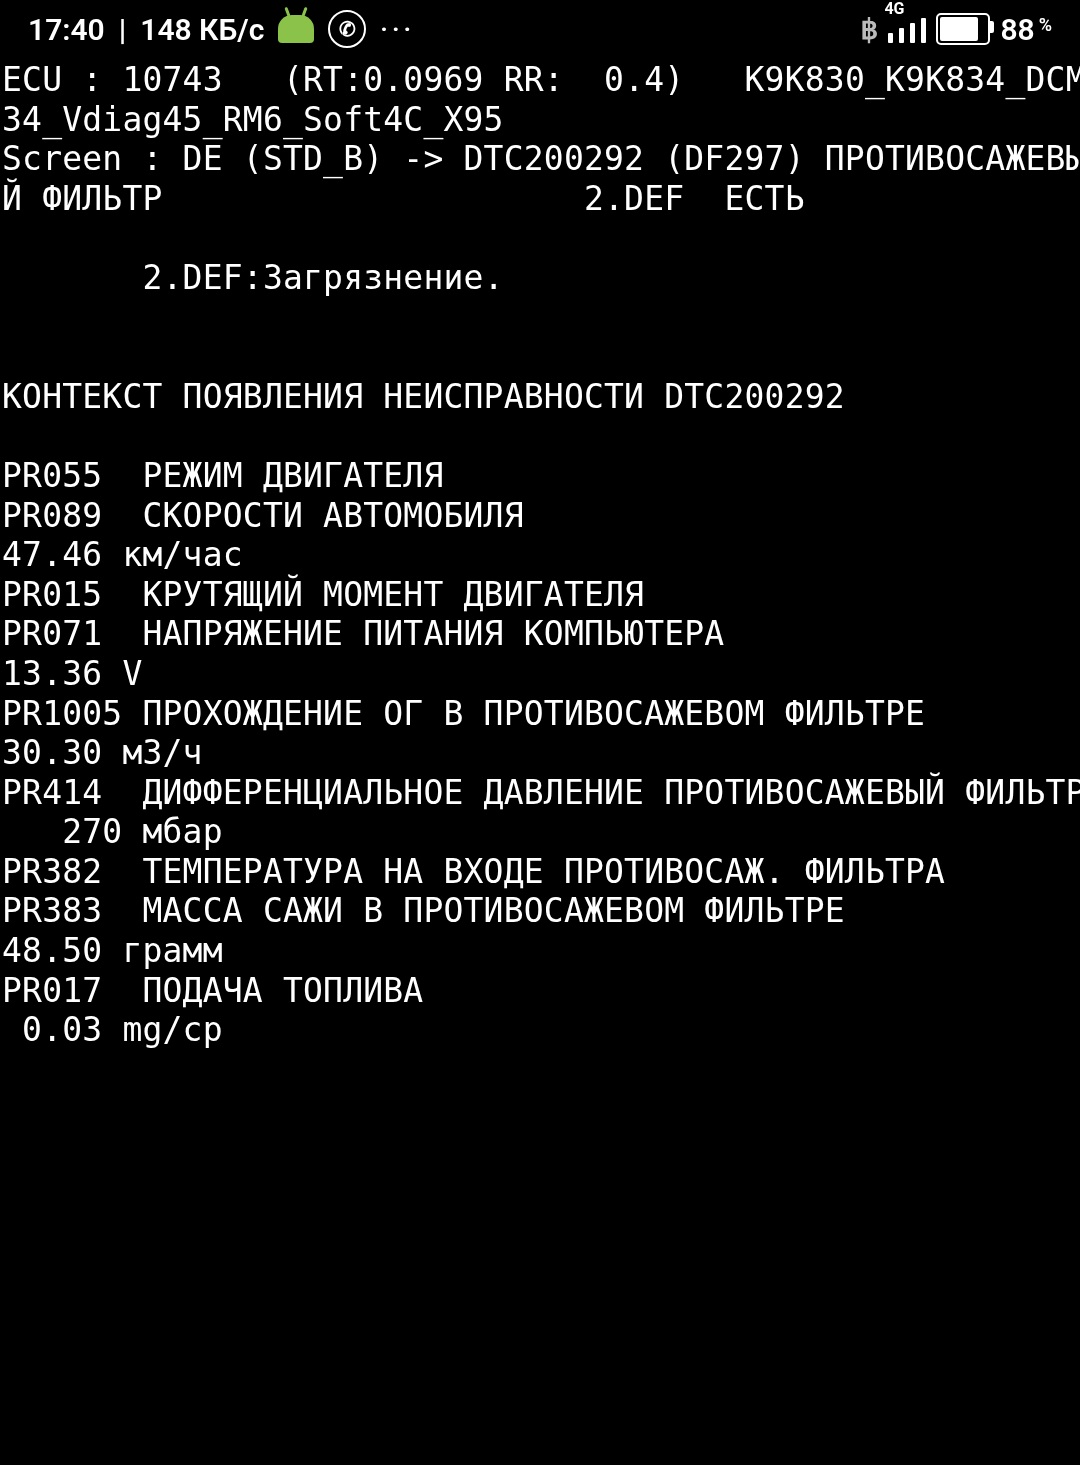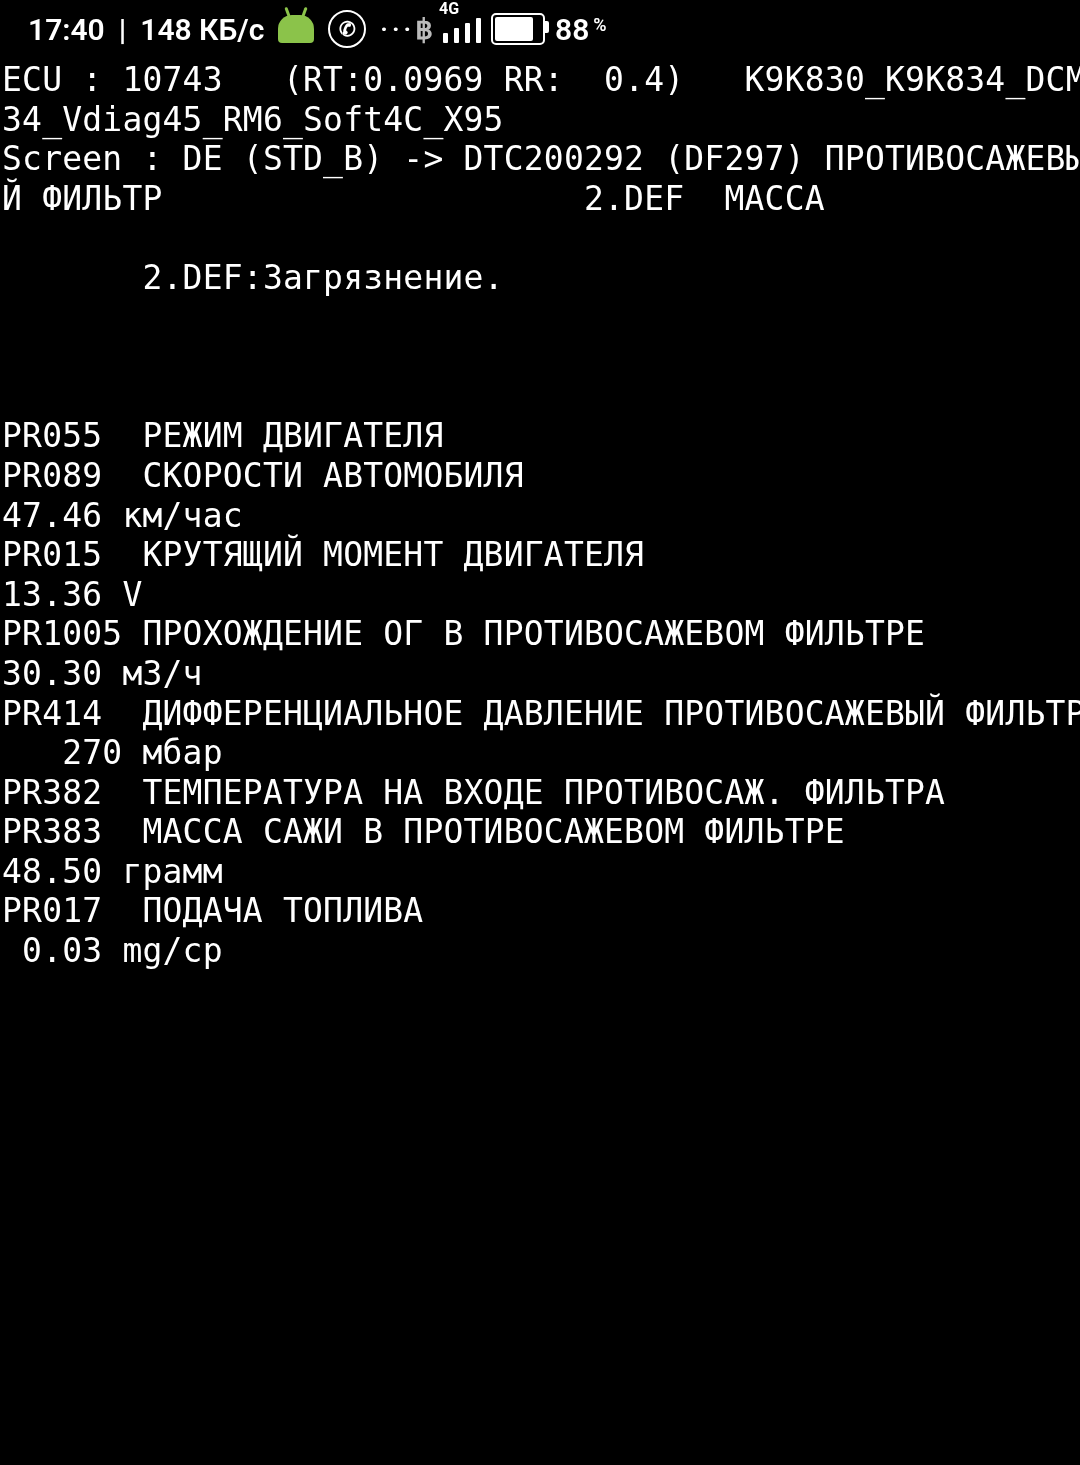--- a/index.html
+++ b/index.html
@@ -1,16 +1,16 @@
 <!DOCTYPE html>
 <html><head>
 <meta charset="utf-8">
 <style>
   html,body{margin:0;padding:0;background:#000;color:#fff;width:1080px;height:1465px;overflow:hidden;font-family:"DejaVu Sans Mono","Liberation Mono",Consolas,monospace}
-  .statusbar{display:flex;align-items:center;height:58px;padding:0 28px;font-family:-apple-system,Roboto,Arial,sans-serif;font-size:30px;font-weight:600}
+  .statusbar{display:flex;align-items:center;justify-content:space-between;height:58px;padding:0 28px;font-family:-apple-system,Roboto,Arial,sans-serif;font-size:30px;font-weight:600}
   .sb-left,.sb-right{display:flex;align-items:center;gap:14px}
   .sb-right{gap:10px}
   .android-icon{width:36px;height:28px;background:#8bc34a;border-radius:14px 14px 4px 4px;position:relative}
   .android-icon::before,.android-icon::after{content:"";position:absolute;top:-8px;width:3px;height:10px;background:#8bc34a;border-radius:2px}
   .android-icon::before{left:8px;transform:rotate(-20deg)}
   .android-icon::after{right:8px;transform:rotate(20deg)}
   .viber-icon{width:34px;height:34px;border:2.5px solid #fff;border-radius:50%;display:flex;align-items:center;justify-content:center;font-size:20px}
   .dots{letter-spacing:4px;font-size:26px}
   .bt-icon{font-size:28px;color:#bbb}
   .sig-wrap{position:relative;display:flex;align-items:flex-end;height:28px;gap:6px}
@@ -50,31 +50,33 @@
       </span>
     <span>88</span>
     <span class="pct-sym">%</span>
   </div>
 </div>
 
 <div class="term">
   <div class="row"><span>ECU</span> : <span>10743</span>   (<span>RT:</span><span>0.0969</span> <span>RR:</span>  <span>0.4</span>)   <span>K9K830_K9K834_DCM</span></div>
   <div class="row"><span>34_Vdiag45_RM6_Soft4C_X95</span></div>
   <div class="row"><span>Screen</span> : <span>DE (STD_B) -&gt; DTC200292 (DF297) ПРОТИВОСАЖЕВЫ</span></div>
-  <div class="row"><span>Й ФИЛЬТР</span>                     <span>2.DEF</span>  <span>МАССА</span></div>
+  <div class="row"><span>Й ФИЛЬТР</span>                     <span>2.DEF</span>  <span>ЕСТЬ</span></div>
   <div class="row">&nbsp;</div>
   <div class="row">       <span>2.DEF:Загрязнение.</span></div>
   <div class="row">&nbsp;</div>
   <div class="row">&nbsp;</div>
+  <div class="row"><span>КОНТЕКСТ ПОЯВЛЕНИЯ НЕИСПРАВНОСТИ DTC200292</span></div>
   <div class="row">&nbsp;</div>
   <div id="params">
       <div class="row">PR055  РЕЖИМ ДВИГАТЕЛЯ                                17</div>
       <div class="row">PR089  СКОРОСТИ АВТОМОБИЛЯ</div>
       <div class="row">47.46 км/час</div>
       <div class="row">PR015  КРУТЯЩИЙ МОМЕНТ ДВИГАТЕЛЯ                      -</div>
+      <div class="row">PR071  НАПРЯЖЕНИЕ ПИТАНИЯ КОМПЬЮТЕРА</div>
       <div class="row">13.36 V</div>
       <div class="row">PR1005 ПРОХОЖДЕНИЕ ОГ В ПРОТИВОСАЖЕВОМ ФИЛЬТРЕ        1</div>
       <div class="row">30.30 м3/ч</div>
       <div class="row">PR414  ДИФФЕРЕНЦИАЛЬНОЕ ДАВЛЕНИЕ ПРОТИВОСАЖЕВЫЙ ФИЛЬТР</div>
       <div class="row">   270 мбар</div>
       <div class="row">PR382  ТЕМПЕРАТУРА НА ВХОДЕ ПРОТИВОСАЖ. ФИЛЬТРА       3</div>
       <div class="row">PR383  МАССА САЖИ В ПРОТИВОСАЖЕВОМ ФИЛЬТРЕ</div>
       <div class="row">48.50 грамм</div>
       <div class="row">PR017  ПОДАЧА ТОПЛИВА</div>
       <div class="row"> 0.03 mg/cp</div>

